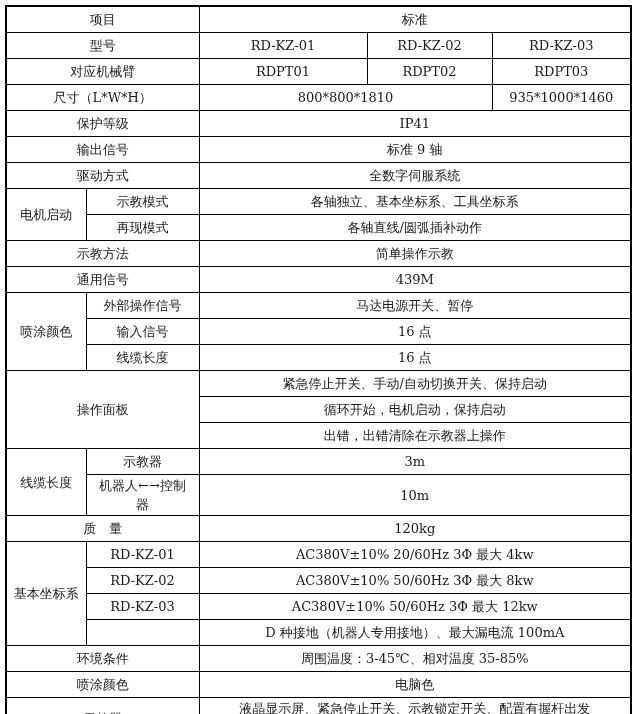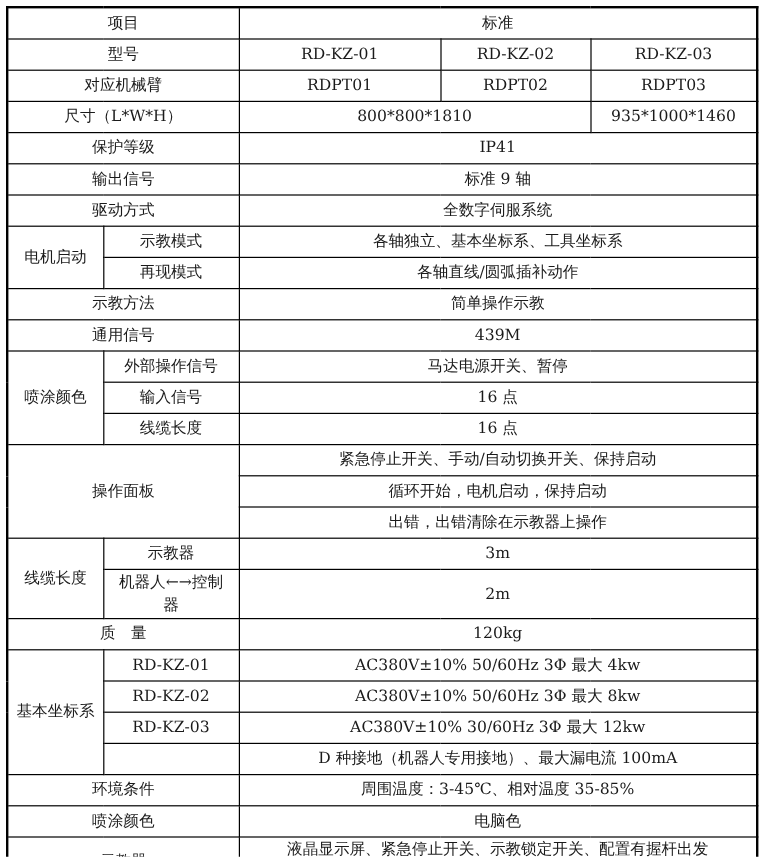--- a/index.html
+++ b/index.html
@@ -120,38 +120,38 @@
         <td colspan="3">出错，出错清除在示教器上操作</td>
       </tr>
       <tr>
         <td rowspan="2">线缆长度</td>
         <td>示教器</td>
         <td colspan="3">3m</td>
       </tr>
       <tr>
         <td>机器人←→控制
 器</td>
-        <td colspan="3">2m</td>
+        <td colspan="3">10m</td>
       </tr>
       <tr>
         <td colspan="2">质　量</td>
         <td colspan="3">120kg</td>
       </tr>
       <tr>
         <td rowspan="4">基本坐标系</td>
         <td>RD-KZ-01</td>
-        <td colspan="3">AC380V±10% 50/60Hz 3Φ  最大 4kw</td>
+        <td colspan="3">AC380V±10% 20/60Hz 3Φ  最大 4kw</td>
       </tr>
       <tr>
         <td>RD-KZ-02</td>
         <td colspan="3">AC380V±10% 50/60Hz 3Φ  最大 8kw</td>
       </tr>
       <tr>
         <td>RD-KZ-03</td>
-        <td colspan="3">AC380V±10% 30/60Hz 3Φ  最大 12kw</td>
+        <td colspan="3">AC380V±10% 50/60Hz 3Φ  最大 12kw</td>
       </tr>
       <tr>
         <td></td>
         <td colspan="3">D 种接地（机器人专用接地）、最大漏电流 100mA</td>
       </tr>
       <tr>
         <td colspan="2">环境条件</td>
         <td colspan="3">周围温度：3-45℃、相对温度 35-85%</td>
       </tr>
       <tr>

